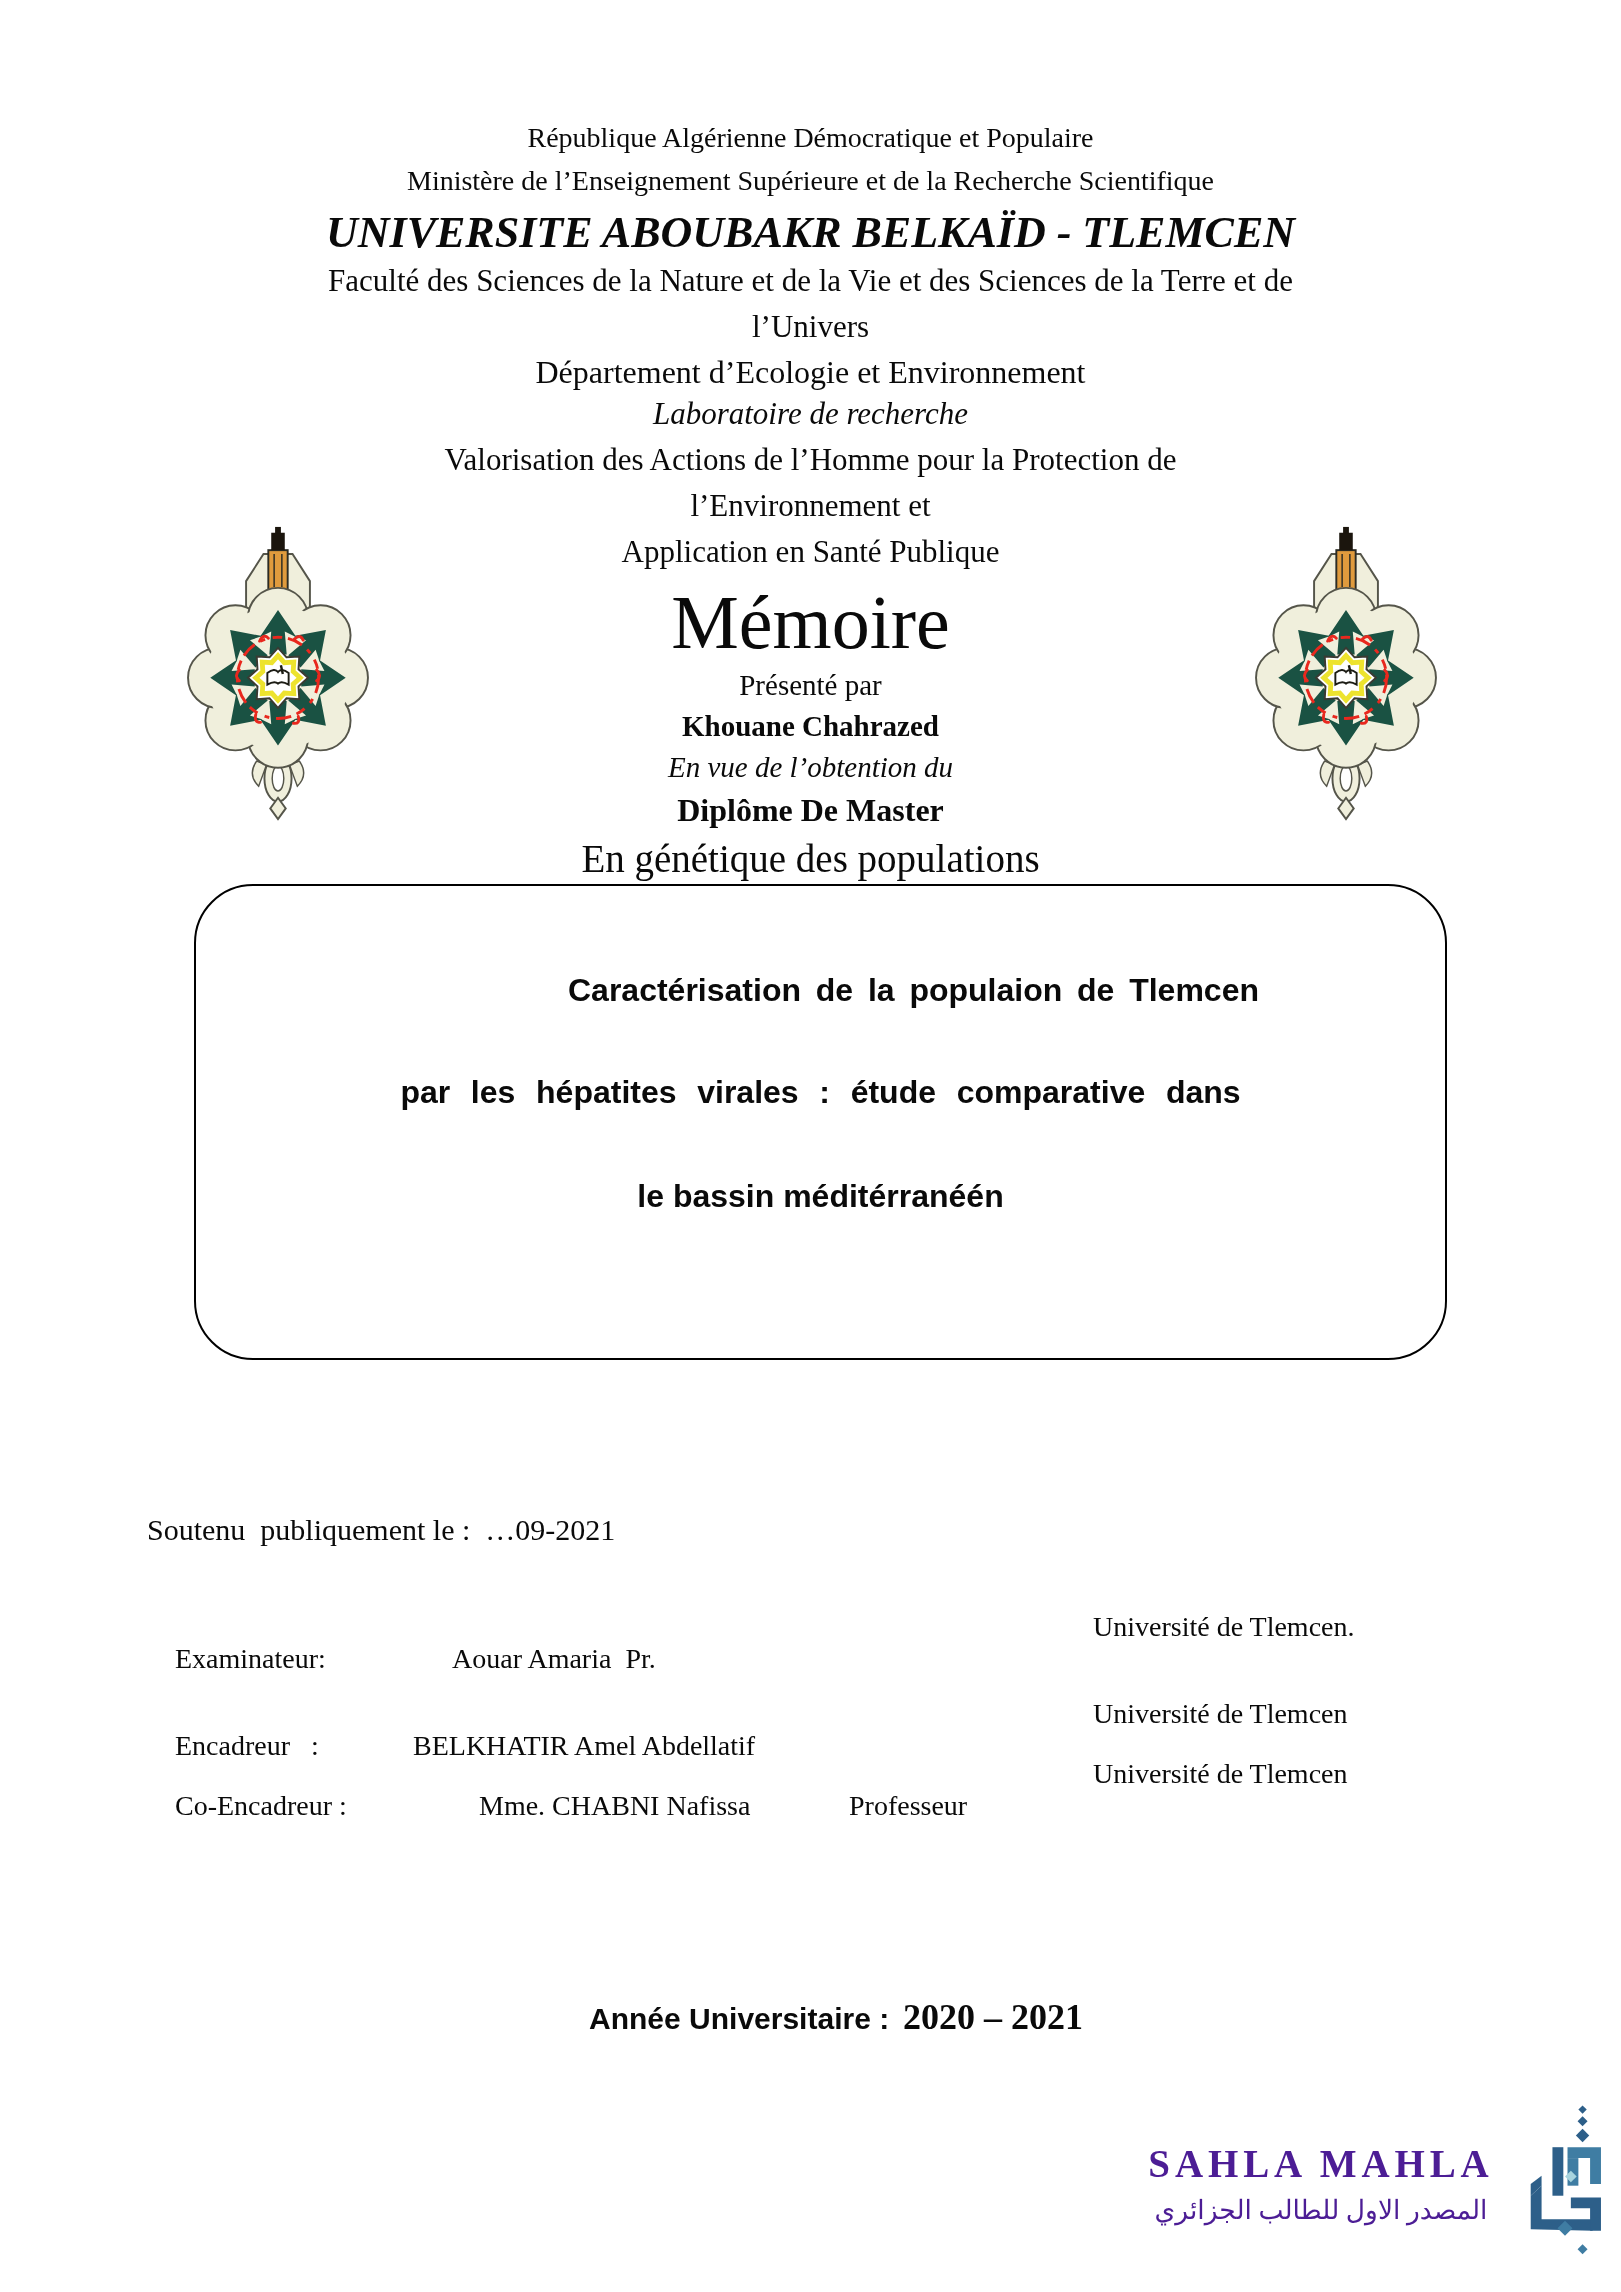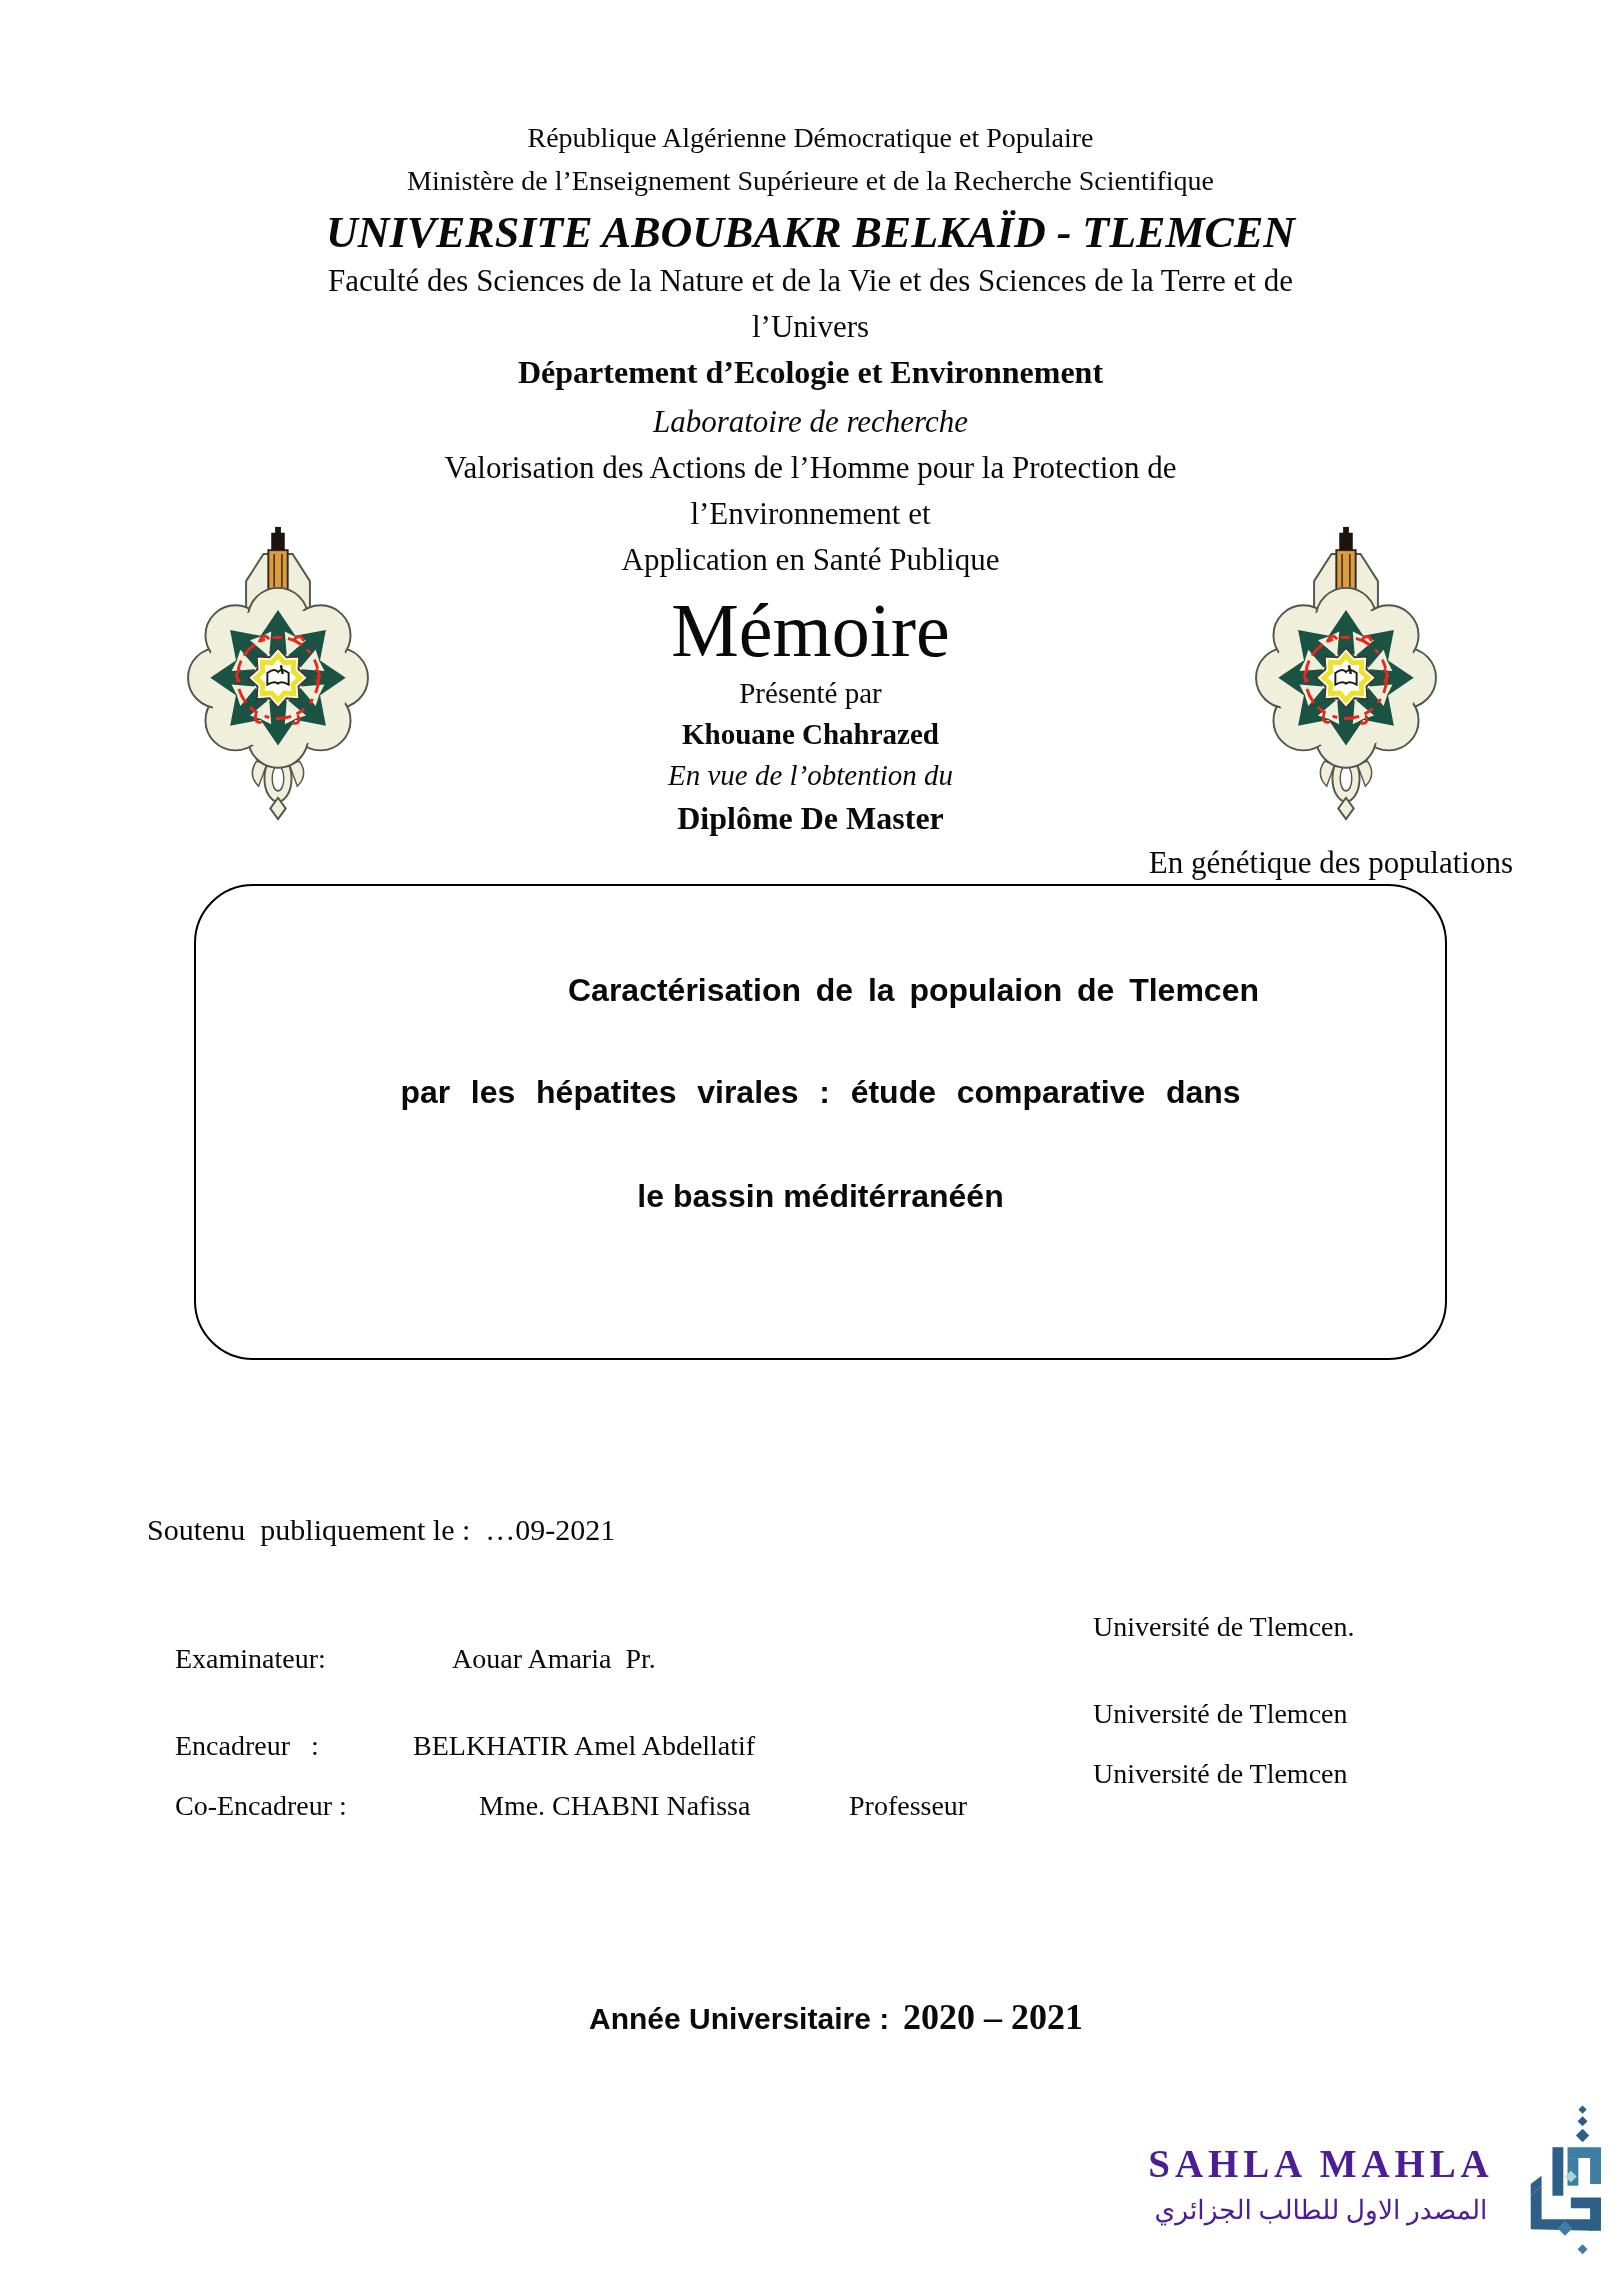--- a/index.html
+++ b/index.html
@@ -10,29 +10,29 @@
     color:#0a0a0a;
     position:relative;
   }
   .page { position:absolute; inset:0; overflow:hidden; }
 
   
   .header-col { position:absolute; top:123px; left:108px; right:108px; text-align:center; }
   .hl   { font-size:28px; line-height:1.08; margin-bottom:12.7px; }
   .hl-univ { font-size:44px; font-weight:bold; line-height:1.08; margin-bottom:8px;font-style:italic; }
   .hl-fac  { font-size:31px; line-height:1.08; margin-bottom:11.8px; }
-  .hl-dept { font-size:32px; font-weight:bold; line-height:1.08; margin-bottom:16px; }
+  .hl-dept { font-size:32px; font-weight:normal; line-height:1.08; margin-bottom:8px; }
   .hl-lab  { font-size:31px; font-style:italic; line-height:1.08; margin-bottom:11.8px; }
   .hl-val  { font-size:31px; line-height:1.08; margin-bottom:12.7px; }
   .memoire-title { font-size:76px; line-height:1.0; margin:15.7px 0 9.8px; }
   .mem-line    { font-size:29px; line-height:1.08; margin-bottom:9.8px; }
   .mem-author  { font-size:29px; font-weight:bold; line-height:1.08; margin-bottom:9.8px; }
   .mem-view    { font-size:29px; font-style:italic; line-height:1.08; margin-bottom:9.8px; }
   .mem-diploma { font-size:32px; font-weight:bold; line-height:1.08; margin-bottom:9.8px; }
-  .mem-spec    { font-size:31px; line-height:1.08;text-align:right; }
+  .mem-spec    { font-size:39px; line-height:1.08; }
 
   
   .emblem { position:absolute; top:525px; width:210px; height:296px; }
   .emblem-left  { left:173px; }
   .emblem-right { left:1241px; }
 
   
   .title-box {
     position:absolute; top:884px; left:194px; width:1253px; height:476px;
     border:2px solid #000; border-radius:59px;

